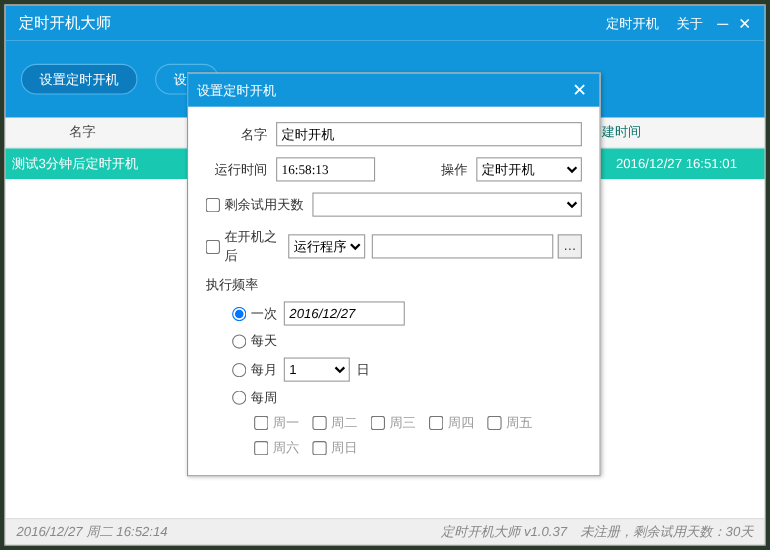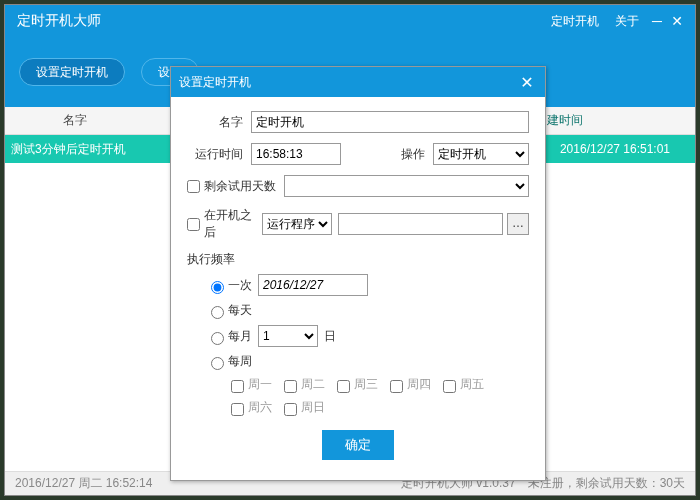--- a/index.html
+++ b/index.html
@@ -14,38 +14,38 @@
   .tbtn.active { background: #0c7cbf; }
   .header-row { height: 28px; background: #f5f5f5; border-bottom: 1px solid #ddd; display: flex; align-items: center; }
   .header-row .col1 { width: 140px; text-align: center; color: #444; }
   .header-row .colr { flex: 1; }
   .header-row .col2 { width: 160px; text-align: left; color: #0f766e; }
   .data-row { height: 28px; background: #18c8b0; color: #fff; display: flex; align-items: center; }
   .data-row .col1 { width: 156px; padding-left: 6px; }
   .data-row .colr { flex: 1; }
   .data-row .col2 { width: 160px; text-align: center; }
   .content { flex: 1; background: #fff; }
-  .statusbar { height: 24px; background: #efefef; border-top: 1px solid #ddd; display: flex; align-items: center; padding: 0 10px; color: #888; font-size: 12px; }
+  .statusbar { height: 24px; background: #efefef; border-top: 1px solid #ddd; display: flex; align-items: center; padding: 0 10px; color: #888; font-size: 12px; font-style: italic; }
   .statusbar .sp { flex: 1; }
   
   .dialog { position: absolute; left: 170px; top: 66px; width: 376px; background: #fff; border: 1px solid #999; box-shadow: 1px 1px 4px rgba(0,0,0,.3); }
   .dlg-title { height: 30px; background: #1296db; color: #fff; display: flex; align-items: center; padding: 0 8px; font-size: 13px; }
   .dlg-title .sp { flex: 1; }
   .dlg-title .close { font-size: 16px; cursor: pointer; width: 20px; text-align: center; }
   .dlg-body { padding: 14px 16px 16px 16px; color: #333; }
   .frow { display: flex; align-items: center; margin-bottom: 10px; }
   .frow .lbl { width: 56px; text-align: right; margin-right: 8px; color: #333; }
   .frow .lblw { margin-right: 8px; color: #333; }
   input[type=text] { height: 22px; border: 1px solid #999; padding: 0 4px; font-size: 12px; background: #fff; }
   select { height: 22px; border: 1px solid #999; font-size: 12px; background: #fff; }
   .sel-wide { flex: 1; }
   .browse { width: 26px; height: 22px; border: 1px solid #999; background: #efefef; text-align: center; line-height: 18px; margin-left: 4px; cursor: pointer; }
   .freq { margin-left: 24px; }
   .freq .frow2 { display: flex; align-items: center; margin: 6px 0; }
-  .freq label { margin-right: 6px; display: flex; align-items: flex-end; }
+  .freq label { margin-right: 6px; display: flex; align-items: center; }
   .freq input[type=radio], .freq input[type=checkbox], .frow input[type=checkbox] { margin-right: 4px; }
   .days { display: flex; gap: 6px; margin-left: 20px; flex-wrap: wrap; color: #999; }
   .okbtn { display: block; margin: 14px auto 4px auto; width: 72px; height: 30px; background: #1296db; color: #fff; border: none; font-size: 13px; cursor: pointer; }
   .ml6 { margin-left: 6px; }
 </style>
 </head>
 <body>
 
 <div class="window">
   <div class="titlebar">
@@ -85,21 +85,21 @@
     <span class="sp"></span>
     <span class="close">✕</span>
   </div>
   <div class="dlg-body">
     <div class="frow">
       <span class="lbl">名字</span>
       <input type="text" style="flex: 1 1 0%;" value="定时开机">
     </div>
     <div class="frow">
       <span class="lbl">运行时间</span>
-      <input type="text" style="width: 90px;" value="16:58:13">
+      <input type="text" style="width: 90px; font-family: Liberation Serif, serif;" value="16:58:13">
       <span class="sp" style="flex:1"></span>
       <span class="lblw">操作</span>
       <select style="width:96px"><option>定时开机</option></select>
     </div>
     <div class="frow">
       <input type="checkbox" style="">
       <span class="lblw">剩余试用天数</span>
       <select class="sel-wide"><option></option></select>
     </div>
     <div class="frow">
@@ -143,15 +143,14 @@
       <div class="days" id="weekdays">
           <label><input type="checkbox" style="">周一</label>
           <label><input type="checkbox" style="">周二</label>
           <label><input type="checkbox" style="">周三</label>
           <label><input type="checkbox" style="">周四</label>
           <label><input type="checkbox" style="">周五</label>
           <label><input type="checkbox" style="">周六</label>
           <label><input type="checkbox" style="">周日</label>
         </div>
     </div>
-    <button class="okbtn">确定</button>
   </div>
 </div>
 
 </body></html>

